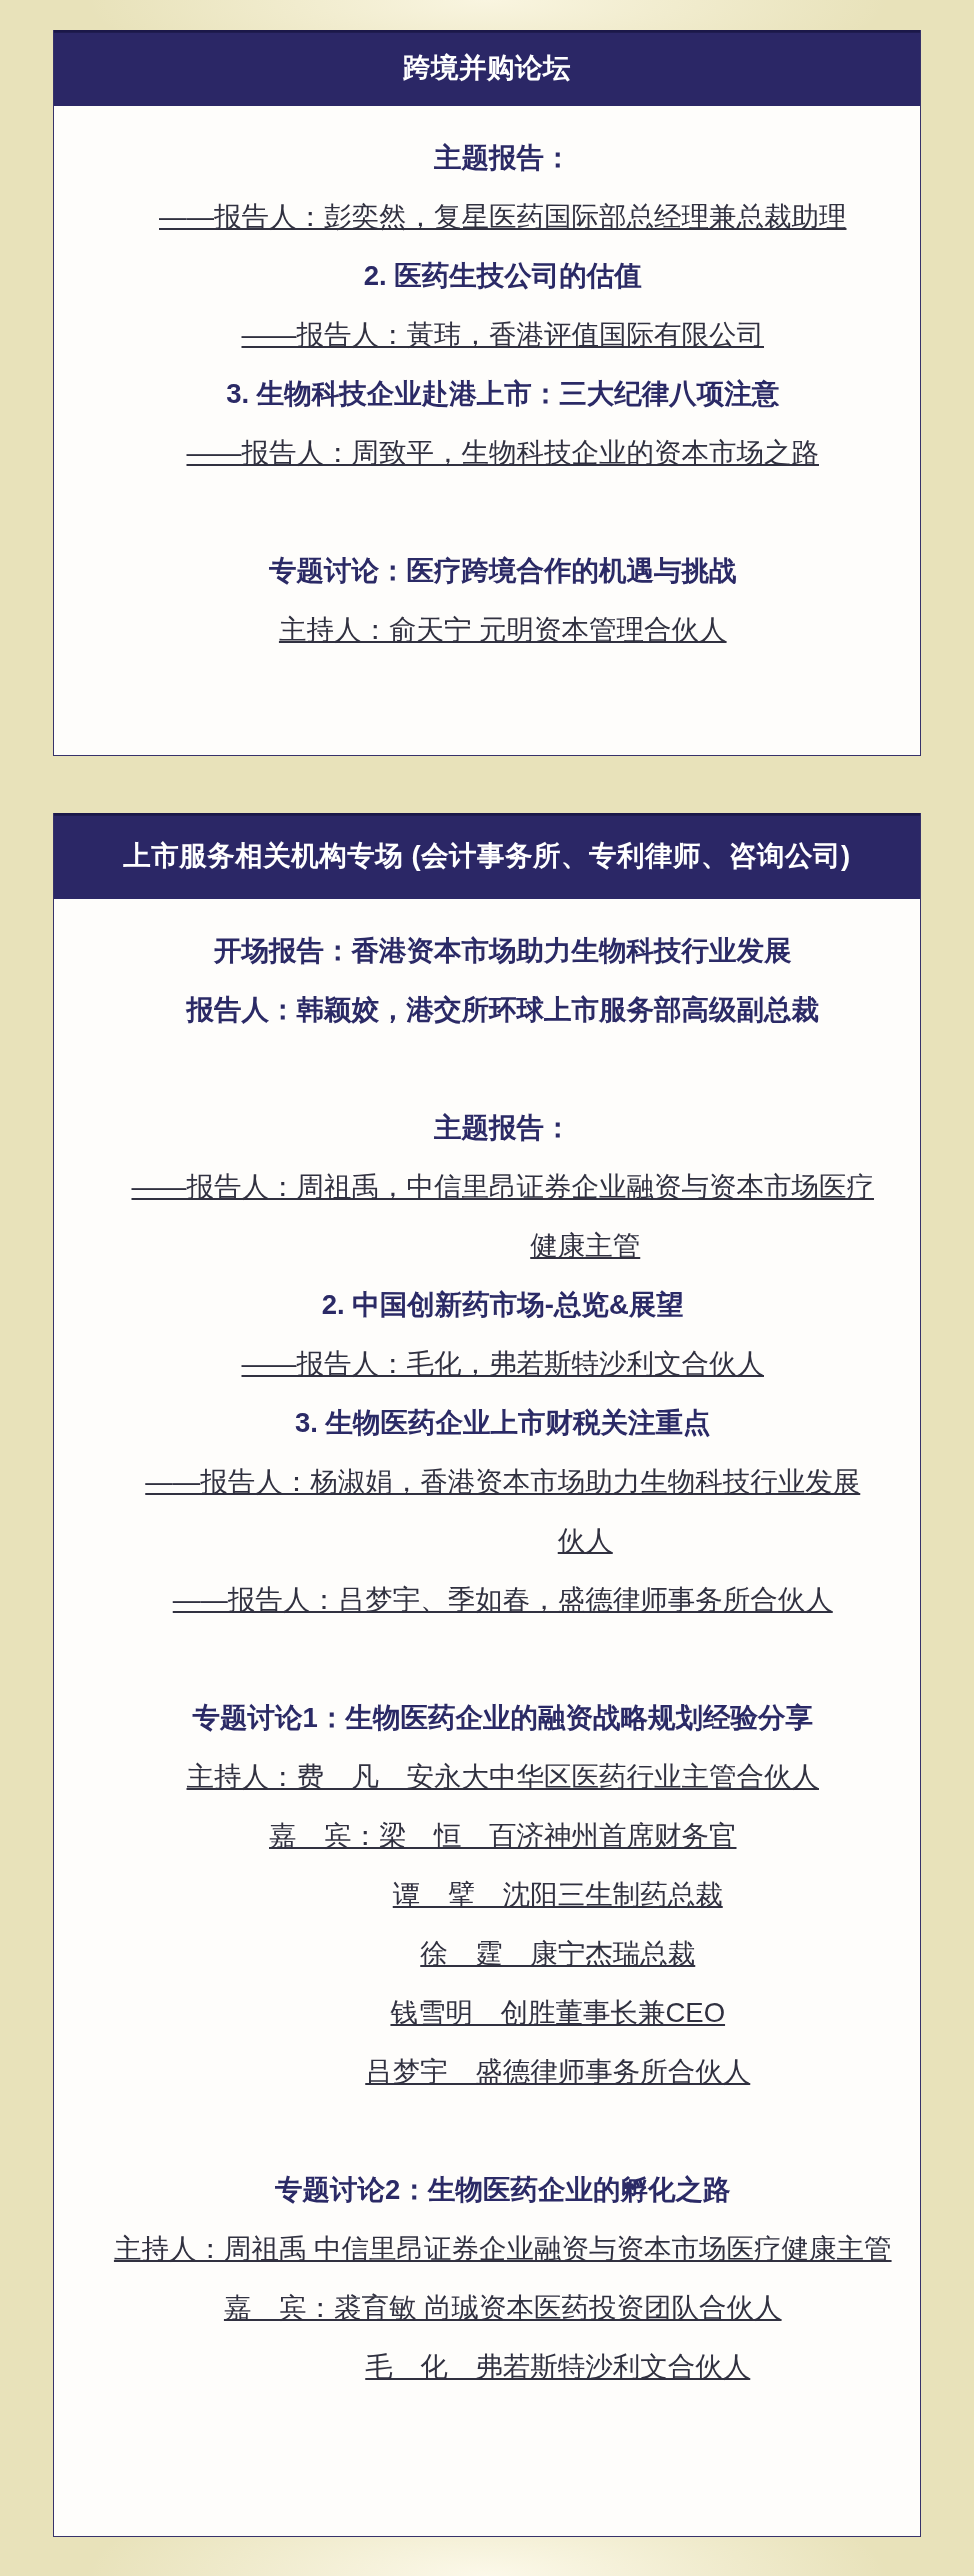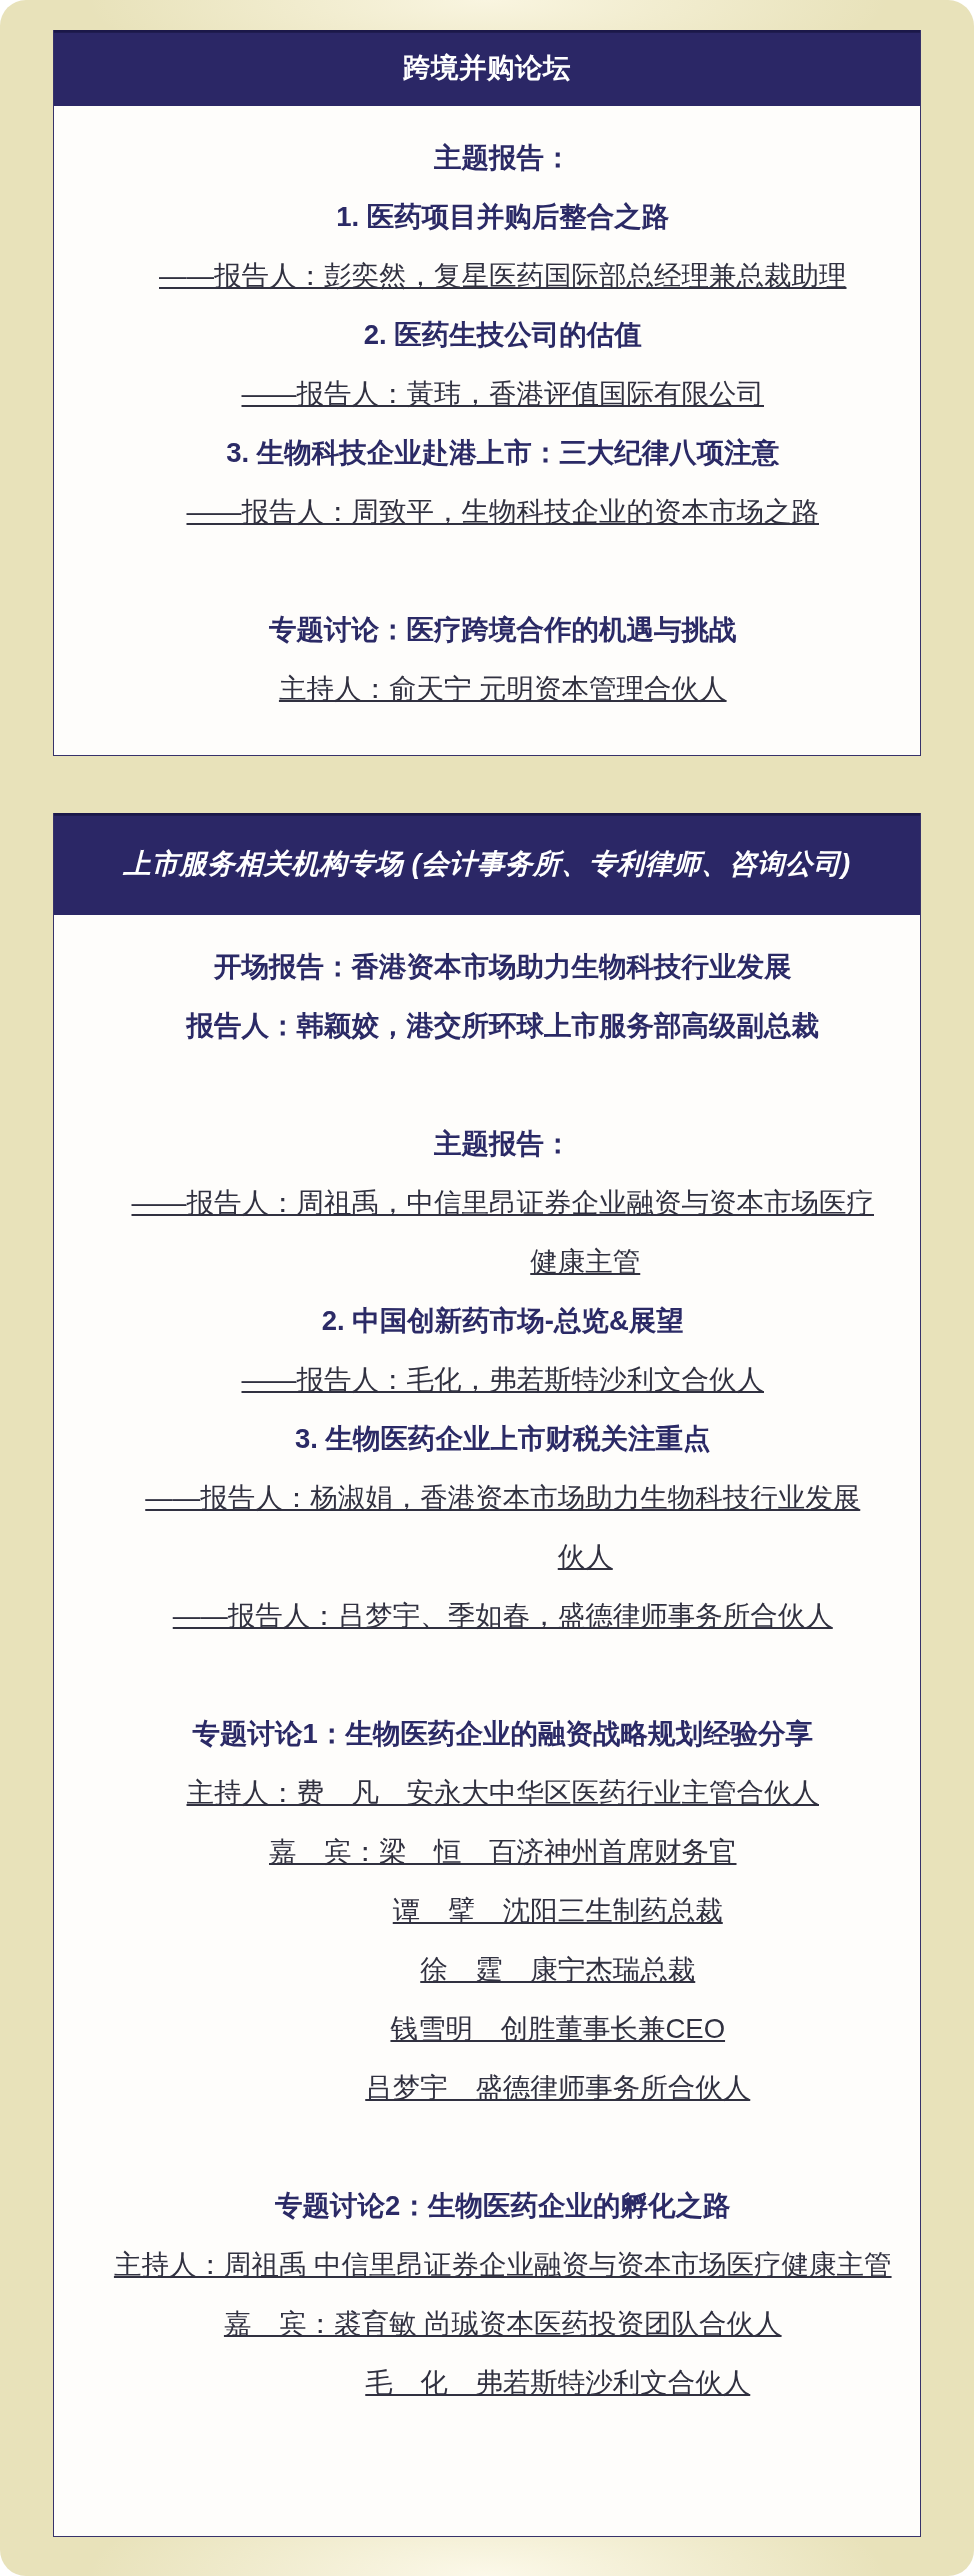--- a/index.html
+++ b/index.html
@@ -18,21 +18,20 @@
   }
   .page{
     position:relative;
     width:974px;
     height:2576px;
     overflow:hidden;
     background:
       radial-gradient(ellipse 55% 119px at 50% 0%, rgba(250,246,226,0.95), rgba(250,246,226,0) 75%),
       radial-gradient(ellipse 55% 138px at 50% 100%, rgba(253,250,236,0.95), rgba(253,250,236,0) 75%),
       var(--page-bg);
-    border-radius: 26px;
   }
   .panel{
     box-sizing:border-box;
     width:868px;
     margin-left:53px;
     background:var(--panel-bg);
     border:1.8px solid var(--panel-border);
     border-top:none;
     overflow:hidden;
   }
@@ -40,21 +39,21 @@
   .panel-2{margin-top:57px;height:1724px;}
   .panel-header{
     display:flex;
     align-items:center;
     justify-content:center;
     margin:0px -1.8px 0 -1.8px;
     background:var(--header-bg);
     box-shadow:inset 0 2.8px 0 rgba(15,12,50,0.55);
   }
   .panel-1 .panel-header{height:76px;}
-  .panel-2 .panel-header{height:102px;font-style:italic;}
+  .panel-2 .panel-header{height:86px;}
   .panel-title{
     margin:0;
     color:var(--header-text);
     font-size:27.5px;
     font-weight:700;
     letter-spacing:0.5px;
     white-space:nowrap;
   }
   .panel-body{
     box-sizing:border-box;
@@ -85,21 +84,20 @@
 <body>
 
 <div class="page">
 
   <section class="panel panel-1">
     <header class="panel-header">
       <h1 class="panel-title">跨境并购论坛</h1>
     </header>
     <div class="panel-body">
         <div class="line heading">主题报告：</div>
-        <div class="line heading">1. 医药项目并购后整合之路</div>
         <div class="line body">——报告人：彭奕然，复星医药国际部总经理兼总裁助理</div>
         <div class="line heading">2. 医药生技公司的估值</div>
         <div class="line body">——报告人：黃玮，香港评值国际有限公司</div>
         <div class="line heading">3. 生物科技企业赴港上市：三大纪律八项注意</div>
         <div class="line body">——报告人：周致平，生物科技企业的资本市场之路</div>
         <div class="spacer"></div>
         <div class="line heading">专题讨论：医疗跨境合作的机遇与挑战</div>
         <div class="line body">主持人：俞天宁 元明资本管理合伙人</div>
       </div>
   </section>

